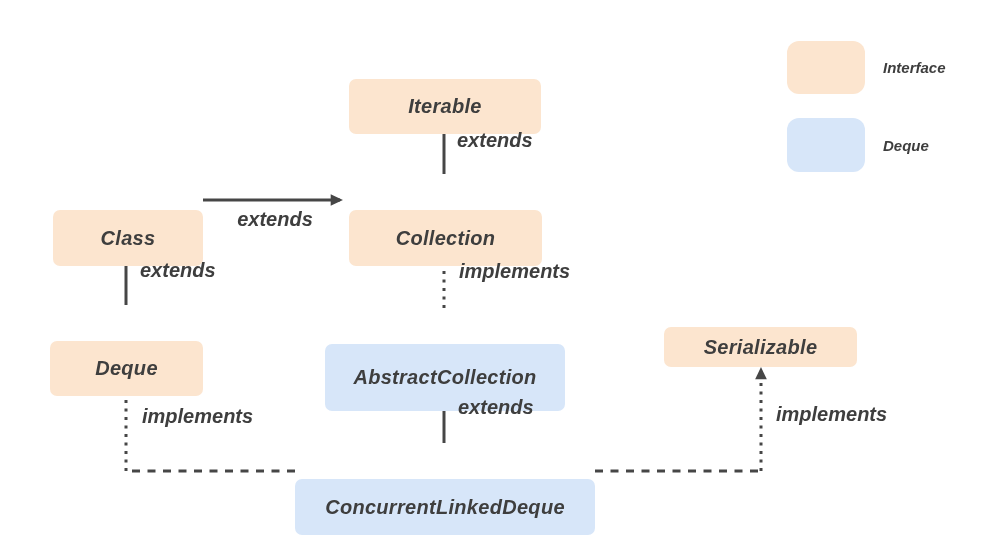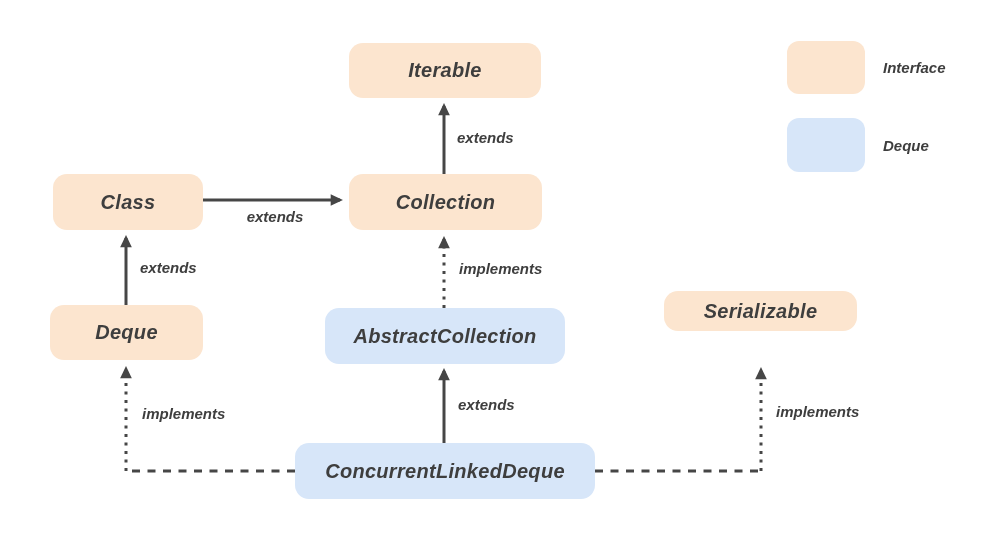--- a/index.html
+++ b/index.html
@@ -19,46 +19,47 @@
     font-family: "Liberation Sans", sans-serif;
     overflow: hidden;
   }
   .edges-svg {
     position: absolute;
     left: 0; top: 0;
     width: 1000px; height: 553px;
   }
   .node {
     position: absolute;
-    border-radius: 14px;
+    border-radius: 7px;
     display: flex;
     align-items: center;
     justify-content: center;
     font-style: italic;
     font-weight: 700;
     font-size: 20px;
     color: var(--text);
     letter-spacing: 0.3px;
+    margin-top: 36px;
   }
   .node.interface { background: var(--interface-fill); }
   .node.cls { background: var(--class-fill); }
 
   .node-iterable             { left: 349px; top: 43px;  width: 192px; height: 55px; }
   .node-queue                { left: 53px;  top: 174px; width: 150px; height: 56px; }
   .node-collection           { left: 349px; top: 174px; width: 193px; height: 56px; }
   .node-deque                { left: 50px;  top: 305px; width: 153px; height: 55px; }
-  .node-abstract-collection  { left: 325px; top: 308px; width: 240px; height: 56px; }
+  .node-abstract-collection  { left: 325px; top: 308px; width: 240px; height: 67px; }
   .node-serializable         { left: 664px; top: 291px; width: 193px; height: 40px; }
   .node-concurrent-linked-deque { left: 295px; top: 443px; width: 300px; height: 56px; }
 
   .edge-label {
     position: absolute;
     font-style: italic;
     font-weight: 700;
-    font-size: 15px;
+    font-size: 20px;
     color: var(--text);
     white-space: nowrap;
   }
   .lbl-collection-iterable   { left: 457px; top: 129px; }
   .lbl-queue-collection      { left: 230px; top: 208px; width: 90px; text-align: center; }
   .lbl-deque-queue           { left: 140px; top: 259px; }
   .lbl-abstract-collection   { left: 459px; top: 260px; }
   .lbl-cld-abstract          { left: 458px; top: 396px; }
   .lbl-cld-deque             { left: 142px; top: 405px; }
   .lbl-cld-serializable      { left: 776px; top: 403px; }

